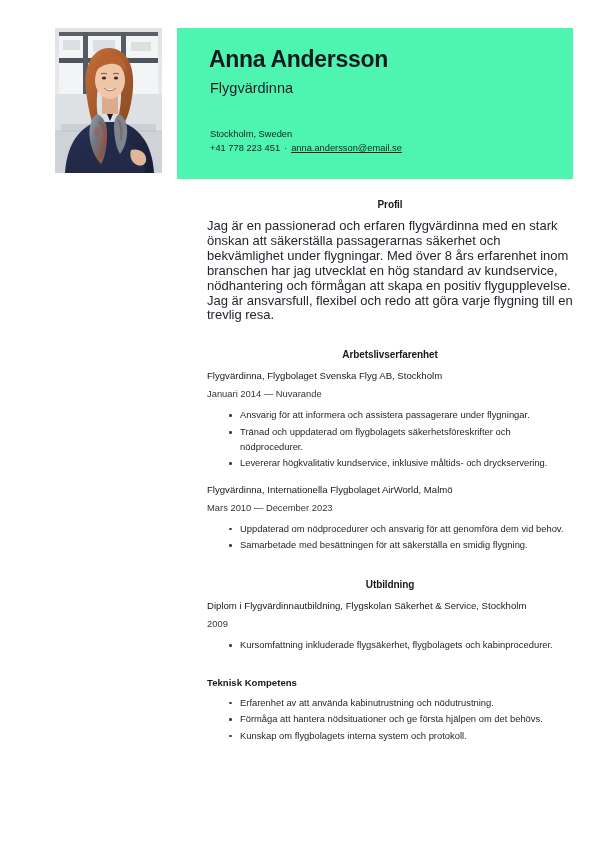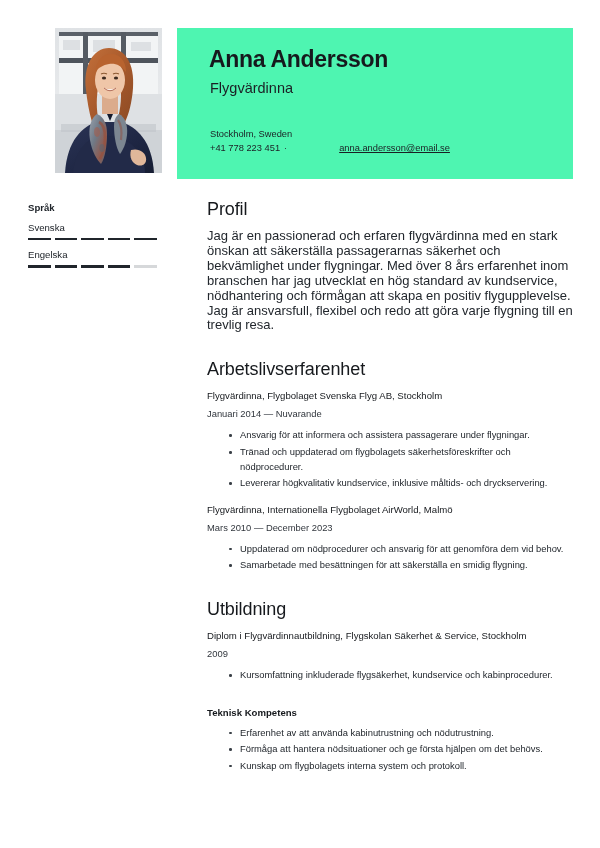--- a/index.html
+++ b/index.html
@@ -85,21 +85,20 @@
   }
 
   .contact-row2 { white-space: nowrap; }
 
   .contact-sep { padding: 0 4px; color: #2c3138; }
 
   .contact-email {
     text-decoration: underline;
     color: #1b1f24;
     cursor: pointer;
-    margin-left: 48px;
   }
 
   
   .sidebar {
     position: absolute;
     left: 28px;
     top: 202px;
     width: 142px;
   }
 
@@ -136,25 +135,26 @@
   .main {
     position: absolute;
     left: 207px;
     top: 199px;
     width: 366px;
   }
 
   .section { margin-bottom: 0; }
 
   .section-title {
-    font-size: 18px;
-    font-weight: normal;
+    font-size: 10px;
+    font-weight: bold;
     color: #16191d;
     letter-spacing: -0.1px;
     margin-bottom: 9px;
+    text-align: center;
   }
 
   .section-title.spaced { margin-top: 26px; }
 
   .body-text {
     font-size: 13px;
     line-height: 14.9px;
     color: #22272d;
     text-align: left;
   }
@@ -295,45 +295,20 @@
       <div class="job-title">Flygvärdinna</div>
       <div class="contact-block">
         <div>Stockholm, Sweden</div>
         <div class="contact-row2">
           <span>+41 778 223 451</span><span class="contact-sep">·</span><span class="contact-email">anna.andersson@email.se</span>
         </div>
       </div>
     </div>
   </div>
 
-  <div class="sidebar">
-    <div class="sidebar-heading">Språk</div>
-
-    <div class="lang-item">
-      <div class="lang-name">Svenska</div>
-      <div class="lang-bar">
-        <span class="lang-seg"></span>
-        <span class="lang-seg"></span>
-        <span class="lang-seg"></span>
-        <span class="lang-seg"></span>
-        <span class="lang-seg"></span>
-      </div>
-    </div>
-
-    <div class="lang-item">
-      <div class="lang-name">Engelska</div>
-      <div class="lang-bar">
-        <span class="lang-seg"></span>
-        <span class="lang-seg"></span>
-        <span class="lang-seg"></span>
-        <span class="lang-seg"></span>
-        <span class="lang-seg off"></span>
-      </div>
-    </div>
-  </div>
 
   <div class="main">
 
     <div class="section">
       <div class="section-title">Profil</div>
       <div class="body-text">Jag är en passionerad och erfaren flygvärdinna med en stark önskan att säkerställa passagerarnas säkerhet och bekvämlighet under flygningar. Med över 8 års erfarenhet inom branschen har jag utvecklat en hög standard av kundservice, nödhantering och förmågan att skapa en positiv flygupplevelse. Jag är ansvarsfull, flexibel och redo att göra varje flygning till en trevlig resa.</div>
     </div>
 
     <div class="section">
       <div class="section-title spaced">Arbetslivserfarenhet</div>
@@ -358,21 +333,21 @@
       </div>
     </div>
 
     <div class="section">
       <div class="section-title spaced">Utbildning</div>
 
       <div class="entry first">
         <div class="entry-title">Diplom i Flygvärdinnautbildning, Flygskolan Säkerhet &amp; Service, Stockholm</div>
         <div class="entry-date">2009</div>
         <ul class="bullets">
-          <li>Kursomfattning inkluderade flygsäkerhet, kundservice och kabinprocedurer.</li>
+          <li>Kursomfattning inkluderade flygsäkerhet, flygbolagets och kabinprocedurer.</li>
         </ul>
       </div>
     </div>
 
     <div class="section">
       <div class="skills-heading">Teknisk Kompetens</div>
       <ul class="bullets">
         <li>Erfarenhet av att använda kabinutrustning och nödutrustning.</li>
         <li>Förmåga att hantera nödsituationer och ge första hjälpen om det behövs.</li>
         <li>Kunskap om flygbolagets interna system och protokoll.</li>

